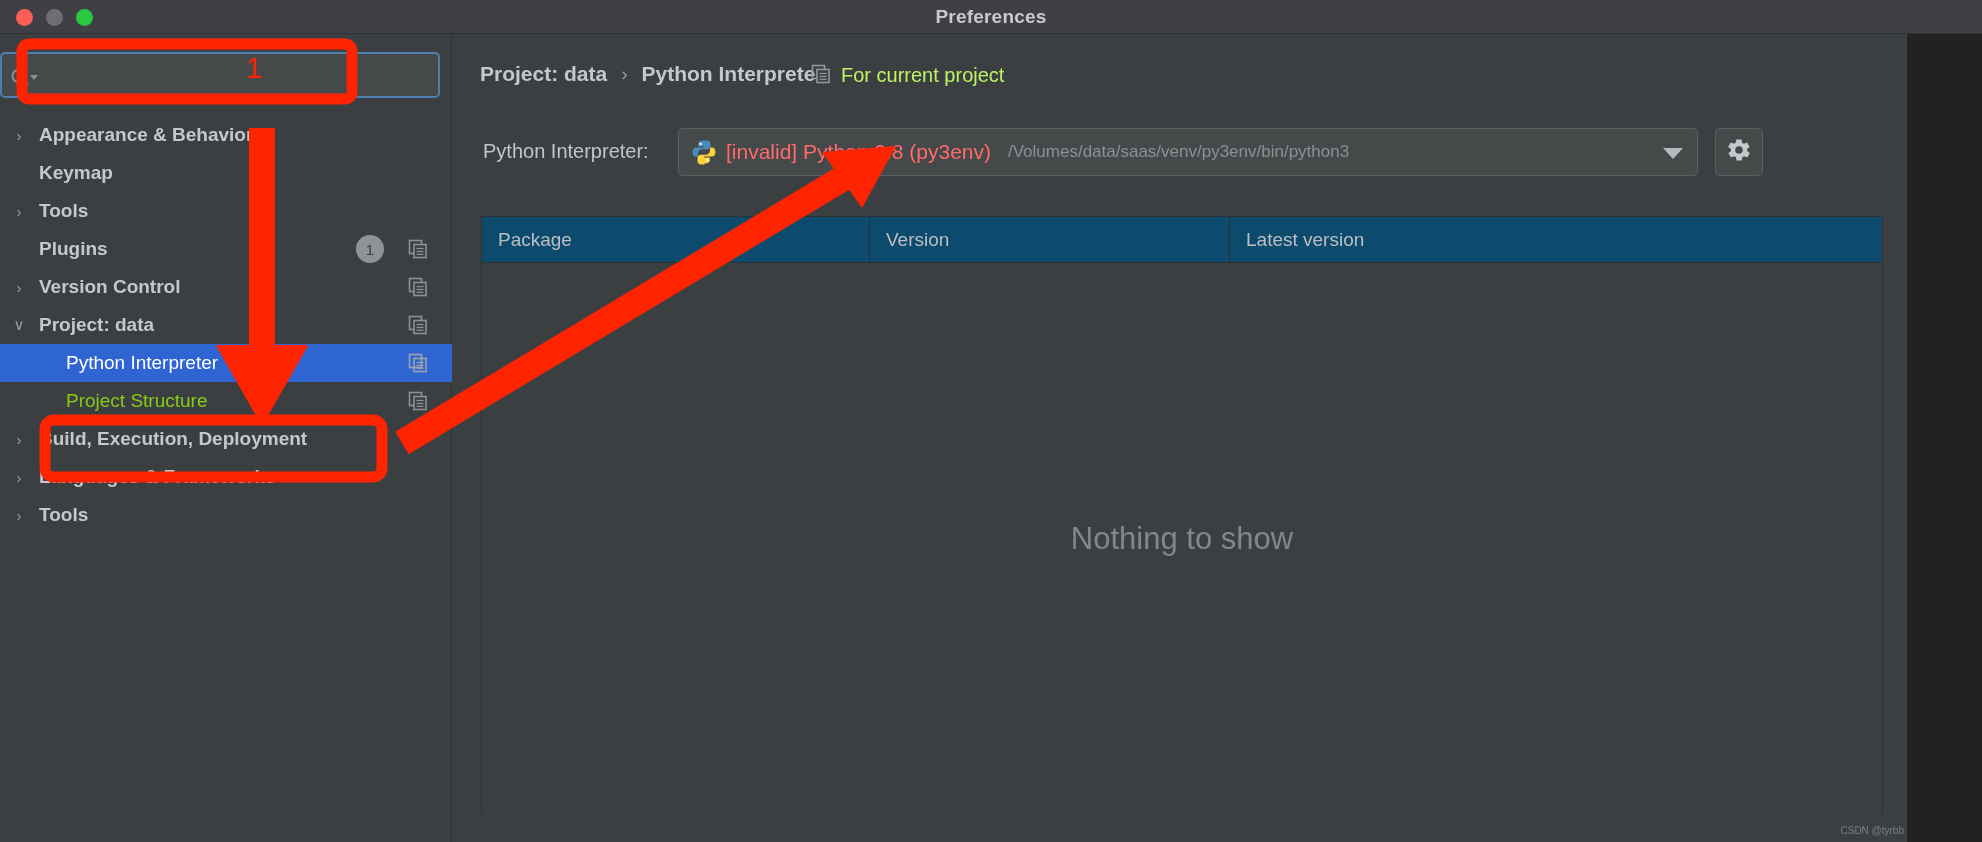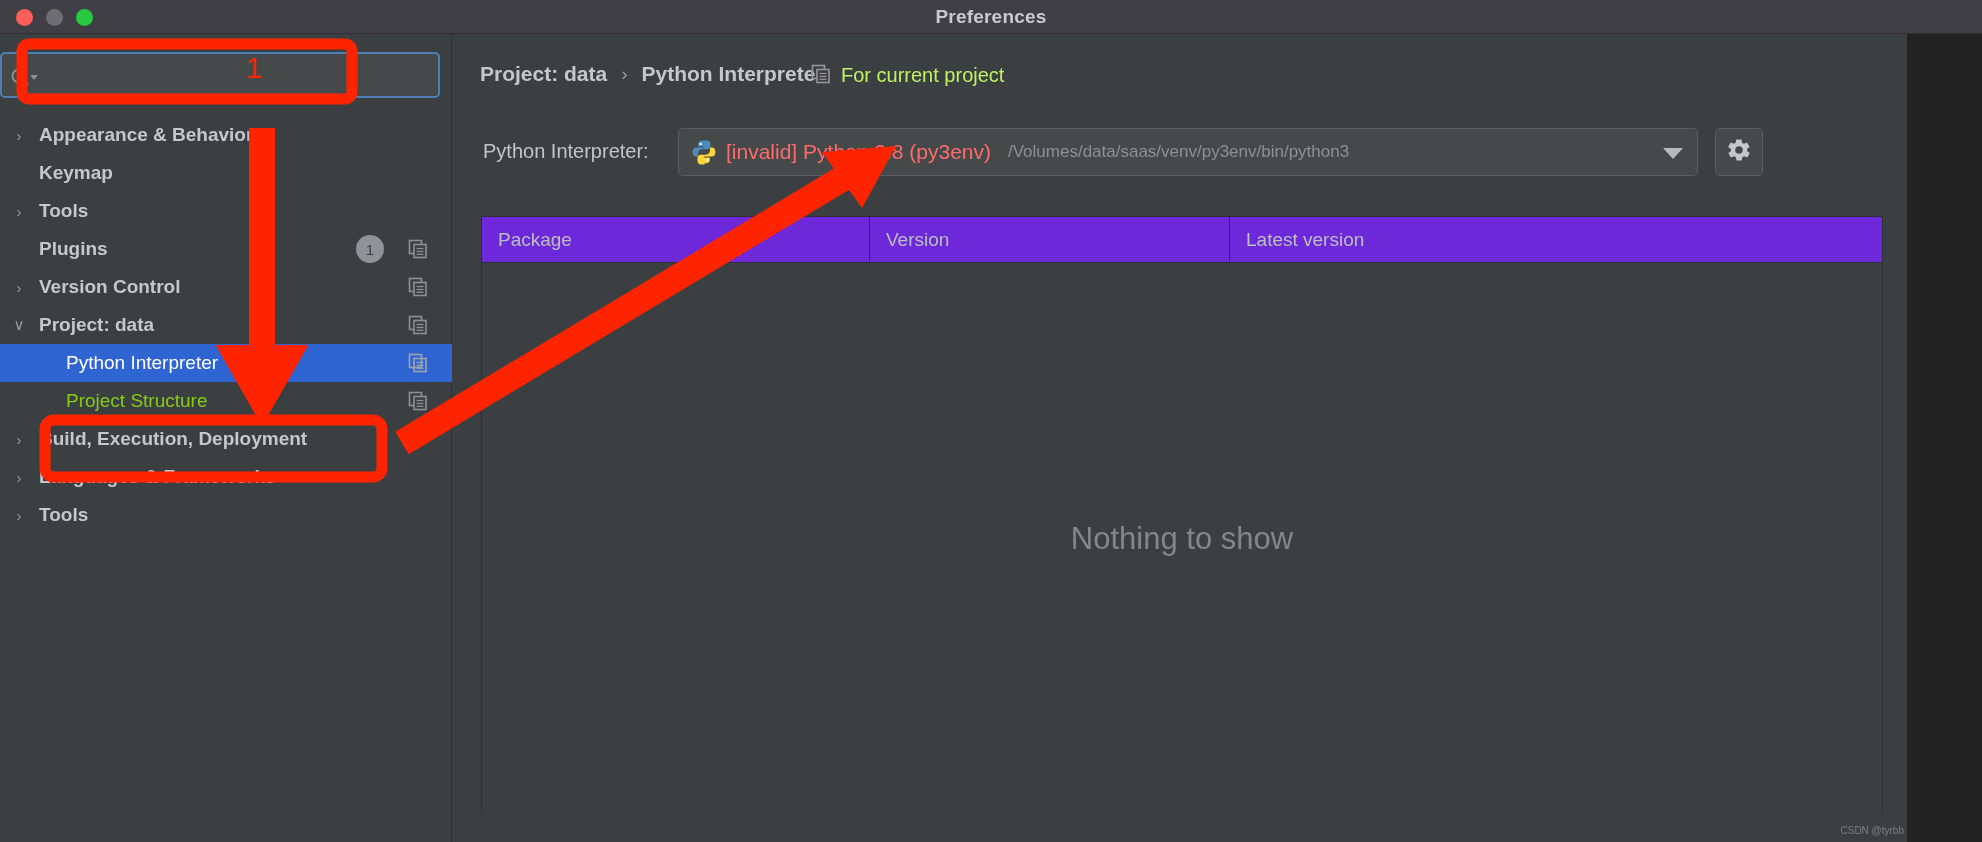--- a/index.html
+++ b/index.html
@@ -236,21 +236,21 @@
   .pkg-table {
     position: absolute;
     left: 28px; top: 182px;
     width: 1402px; height: 598px;
     border: 1px solid #2e3133;
     background: #3c3f41;
   }
   .pkg-head {
     display: flex;
     height: 46px;
-    background: #6d28d9;
+    background: #0c4a6e;
     border-bottom: 1px solid #2e3133;
   }
   .pkg-th {
     color: #bcbfc2;
     font-size: 19px;
     display: flex;
     align-items: center;
     padding-left: 16px;
     border-right: 1px solid #2e3133;
   }

